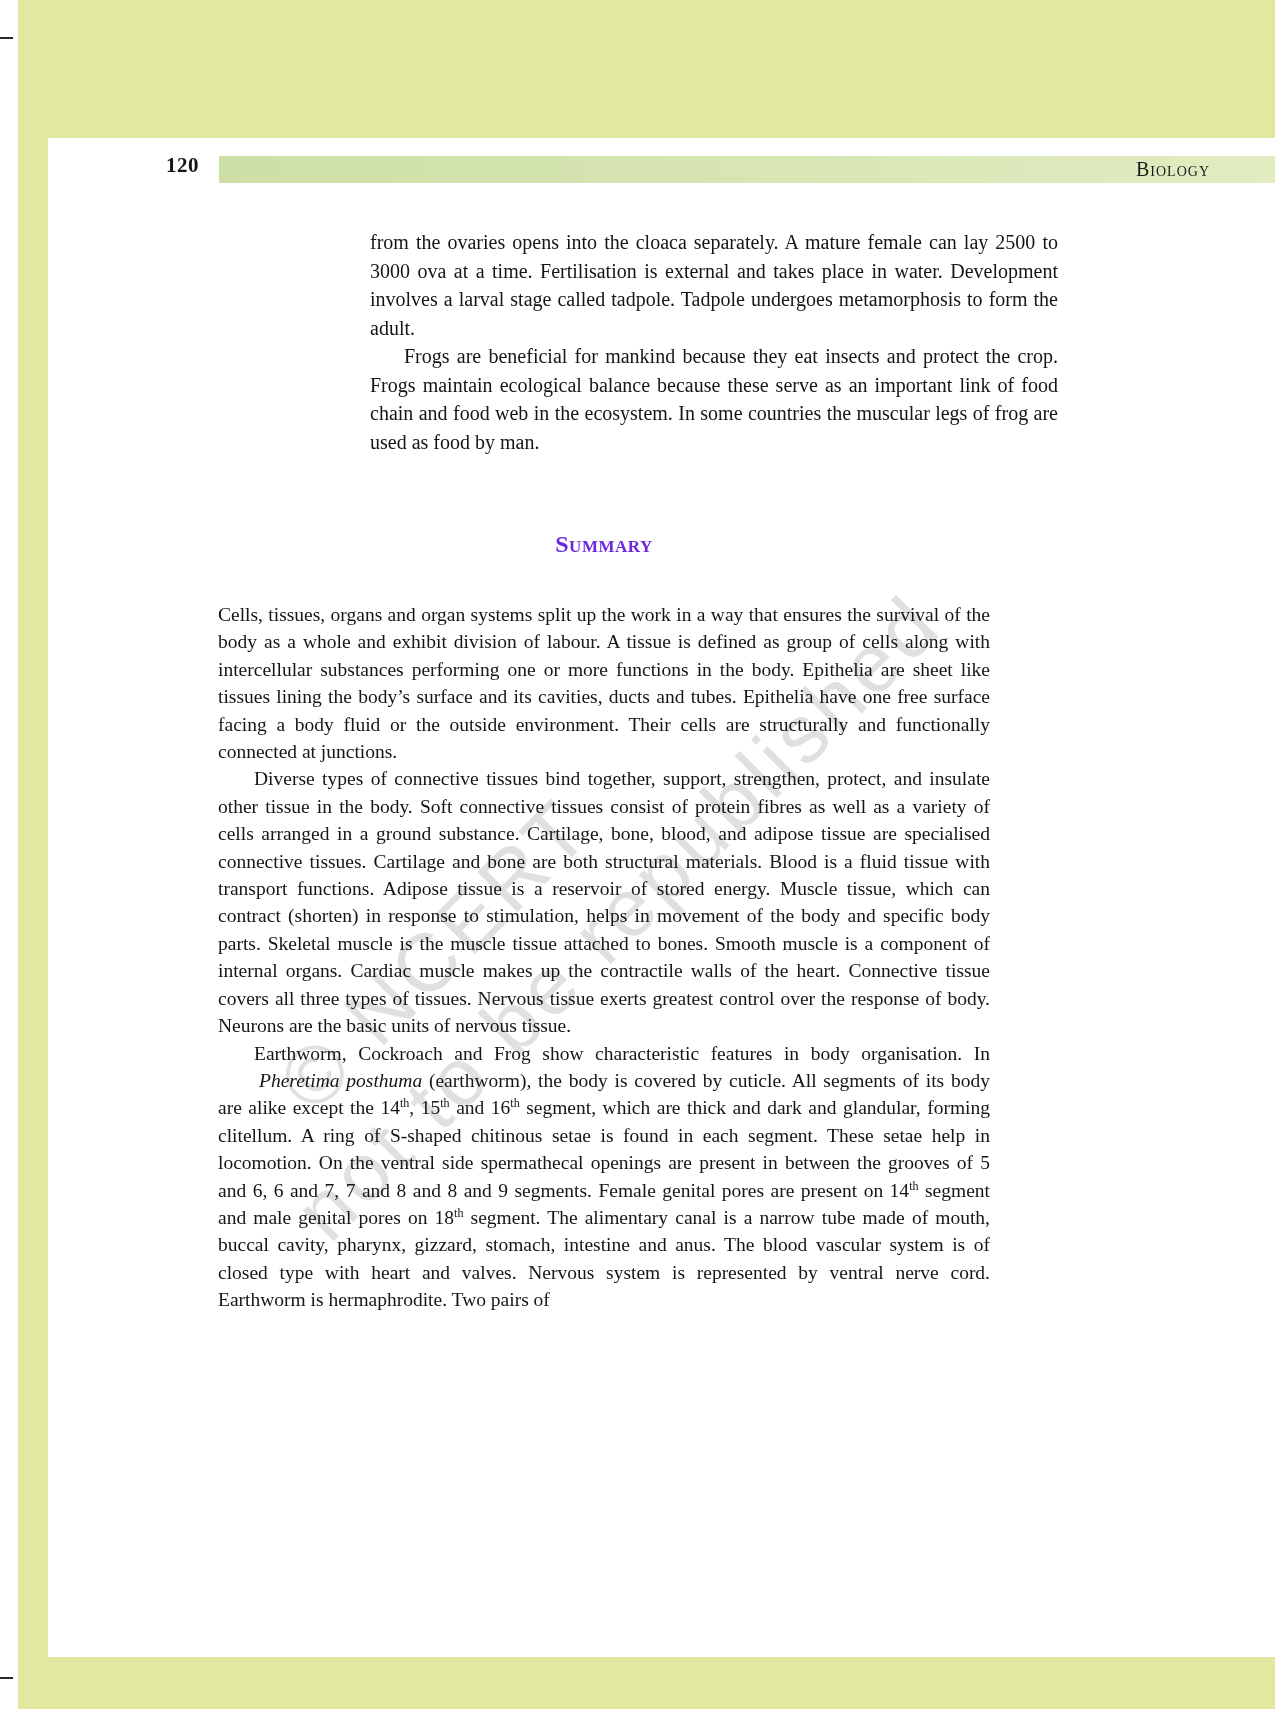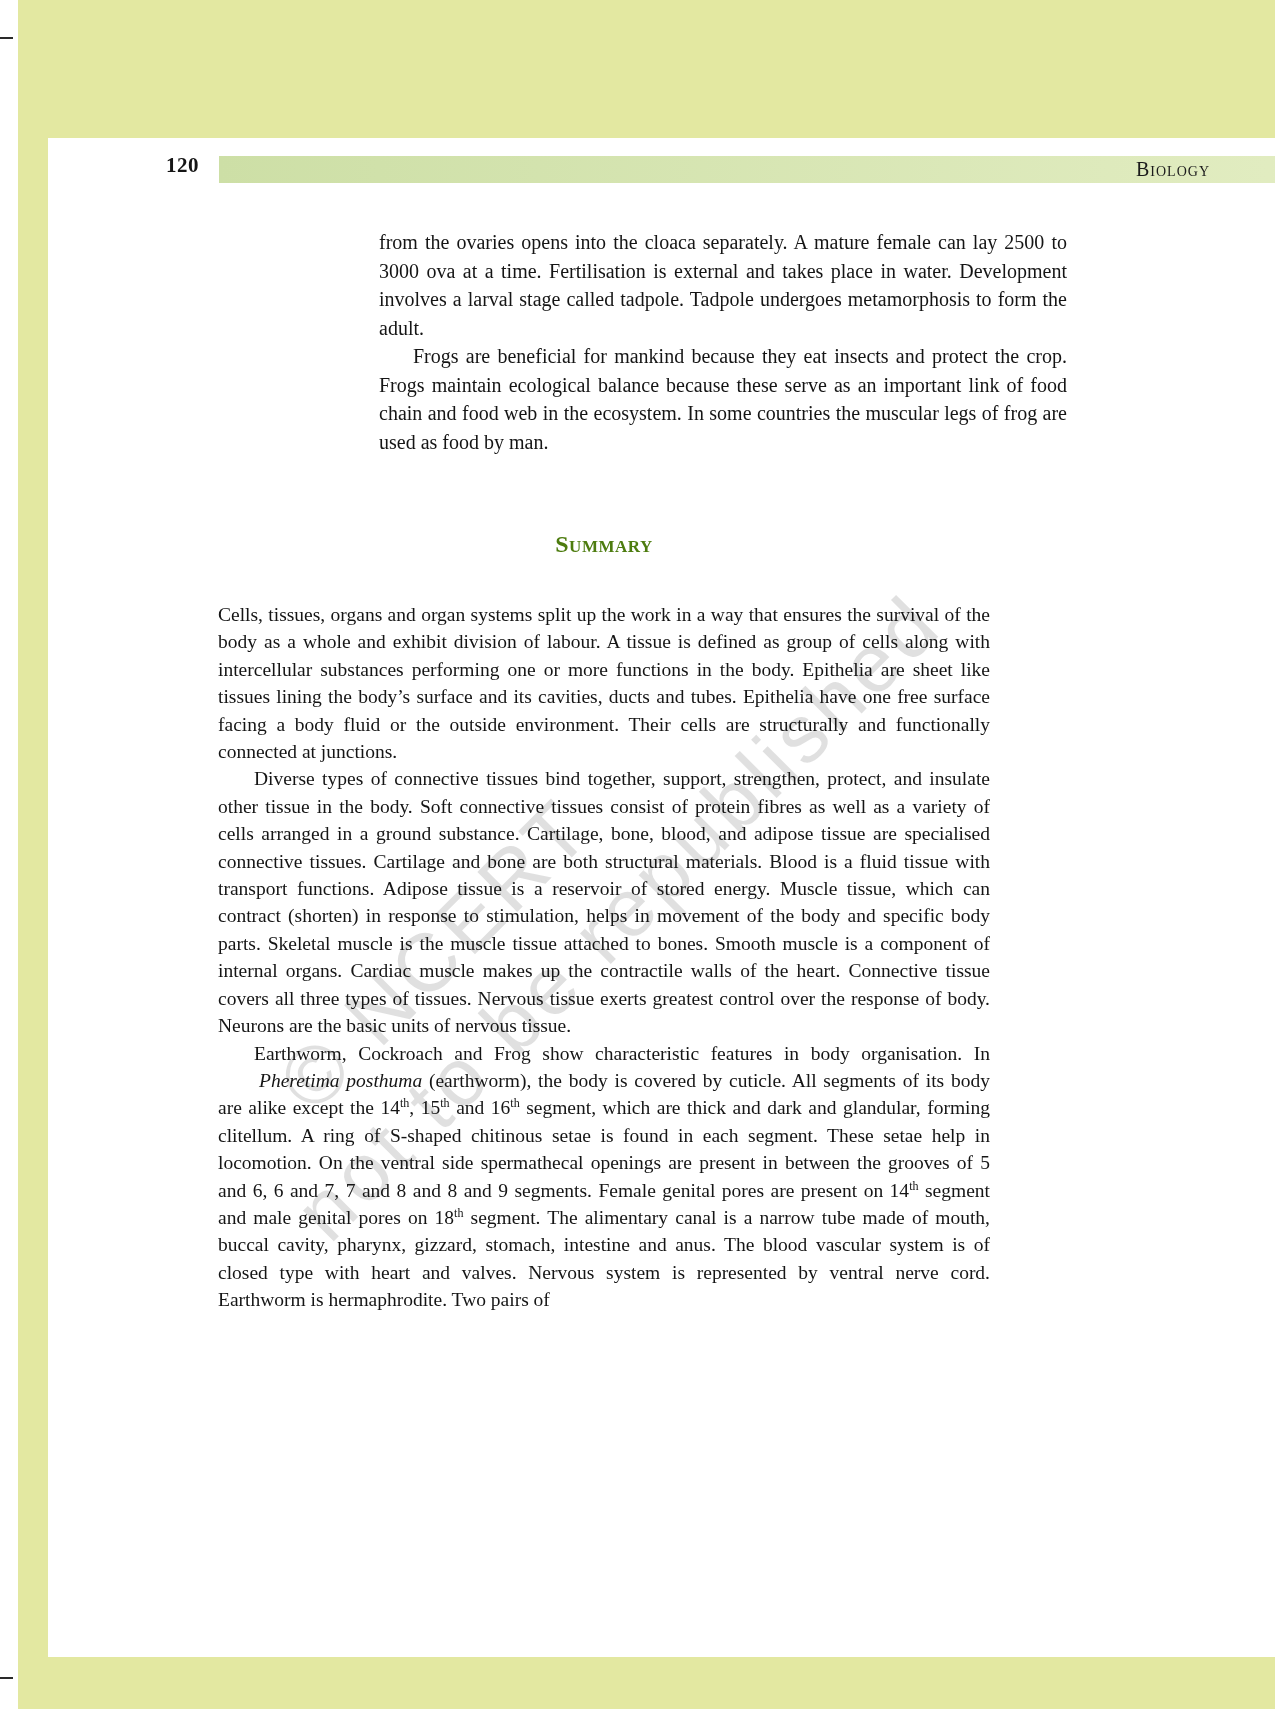--- a/index.html
+++ b/index.html
@@ -44,28 +44,28 @@
     font-size: 82px; letter-spacing: 5px;
     color: rgba(60, 60, 60, 0.16);
     white-space: nowrap; z-index: 0; line-height: 1.25;
   }
   .watermark .wm-line1 { margin-left: 90px; }
   .watermark .wm-line2 { margin-left: 10px; }
 
   
   .intro {
     position: absolute; left: 370px; top: 228px; width: 688px;
-    text-align: justify; font-size: 20px; line-height: 28.5px; z-index: 1; margin-left: 9px;
+    text-align: justify; font-size: 20px; line-height: 28.5px; z-index: 1;
   }
   .intro p { margin: 0; }
   .intro p.indent { text-indent: 34px; }
 
   .summary-heading {
     position: absolute; left: 218px; top: 531px; width: 772px;
-    text-align: center; color: #4d7c0f; font-weight: bold;
+    text-align: center; color: #6d28d9; font-weight: bold;
     font-variant: small-caps; font-size: 24px; letter-spacing: 0.5px; z-index: 1;
   }
 
   .summary-body {
     position: absolute; left: 218px; top: 601px; width: 772px;
     text-align: justify; font-size: 19.5px; line-height: 27.4px; z-index: 1;
   }
   .summary-body p { margin: 0; font-family: Liberation Serif, serif; }
   .summary-body p.indent { text-indent: 36px; }
 

